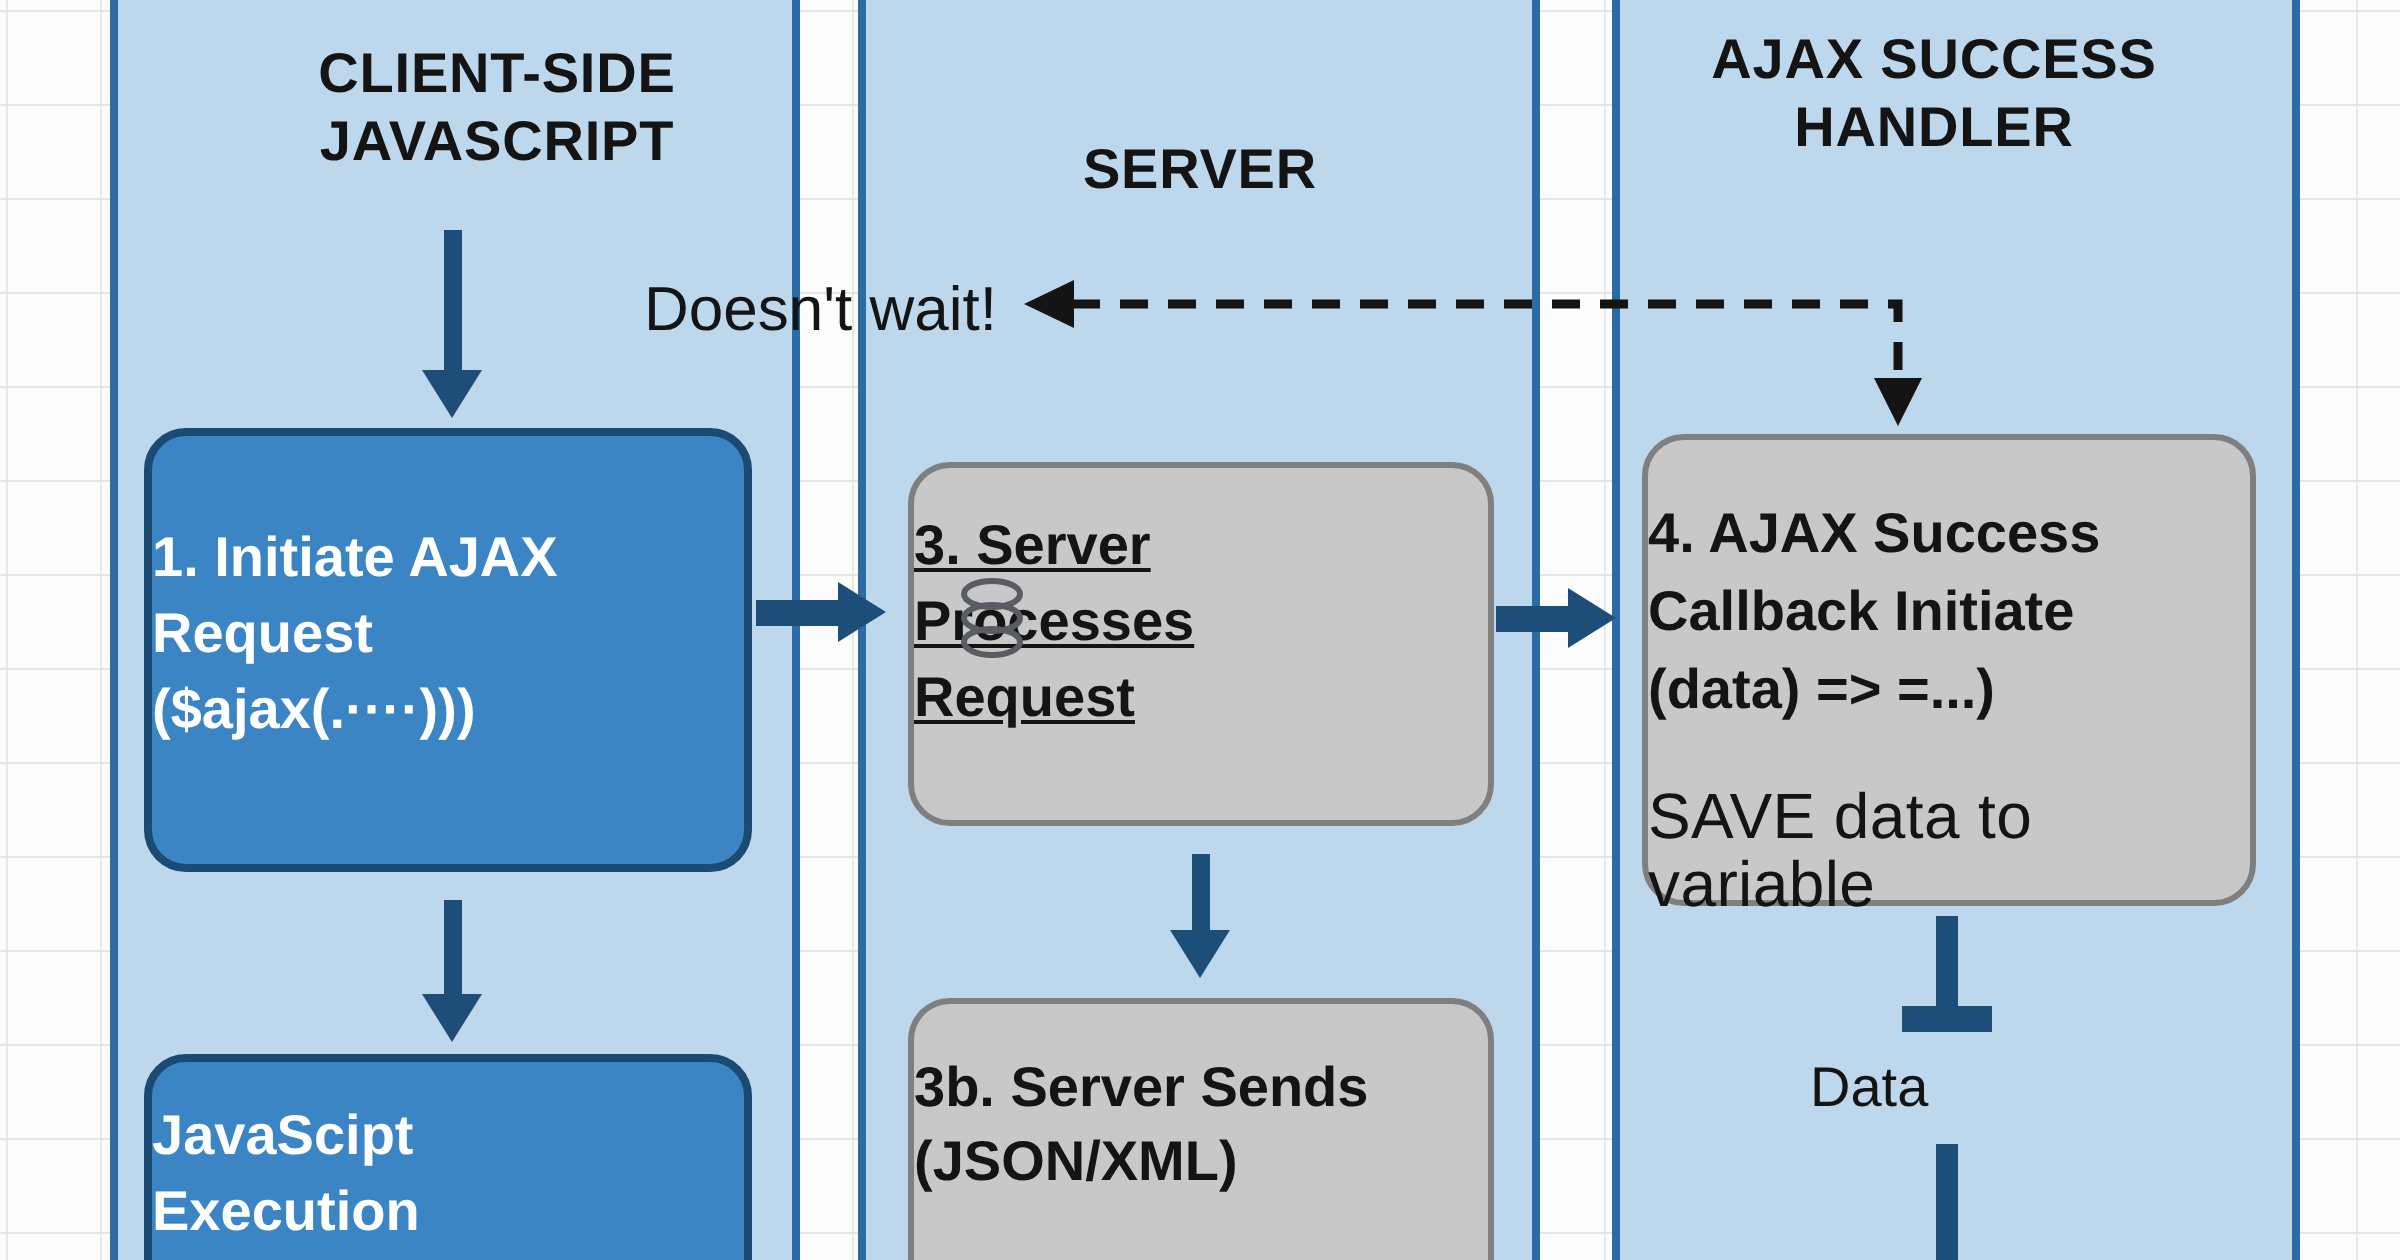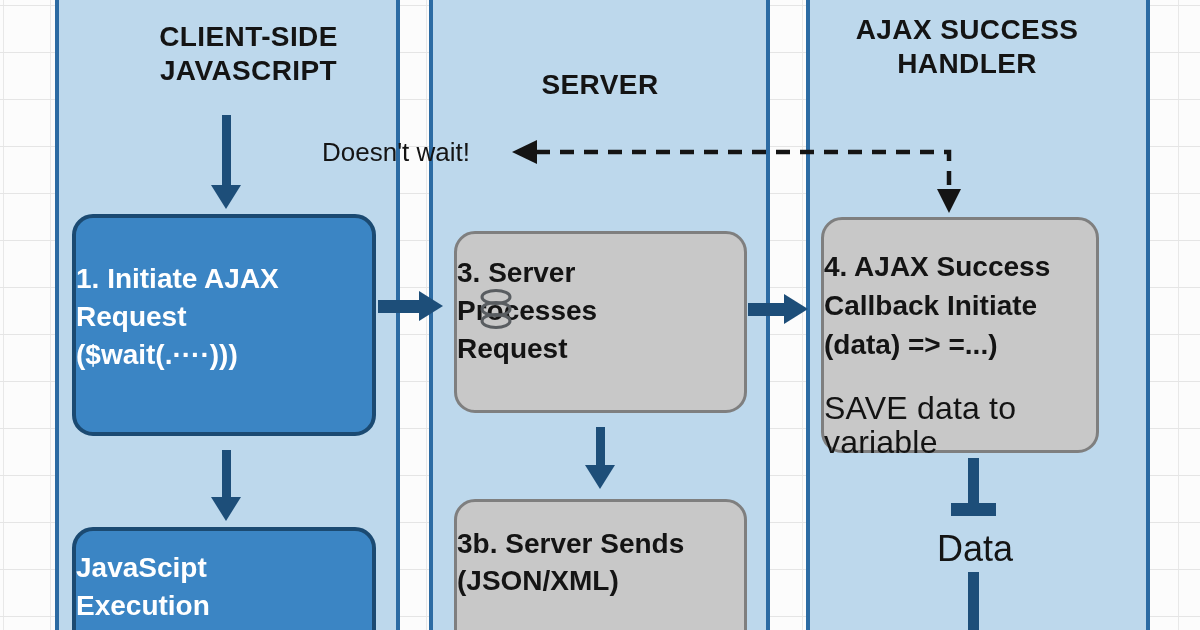--- a/index.html
+++ b/index.html
@@ -48,22 +48,22 @@
   .v-arrow{position:absolute;z-index:2;display:flex;flex-direction:column;align-items:center;}
   .v-arrow .shaft{width:9px;background:#1d4e79;}
   .v-arrow .head{width:0;height:0;border-left:15px solid transparent;border-right:15px solid transparent;border-top:24px solid #1d4e79;}
   .h-arrow{position:absolute;z-index:4;display:flex;flex-direction:row;align-items:center;}
   .h-arrow .shaft{height:13px;background:#1d4e79;}
   .h-arrow .head{width:0;height:0;border-top:15px solid transparent;border-bottom:15px solid transparent;border-left:24px solid #1d4e79;}
   .free-label{
     position:absolute;z-index:5;color:#141414;
     font-weight:400;white-space:nowrap;
   }
-  #label-doesnt-wait{left:322px;top:137px;font-size:26px;}
-  #label-data{left:905px;top:528px;width:140px;text-align:center;font-size:36px;white-space:nowrap;}
+  #label-doesnt-wait{left:322px;top:137px;font-size:31px;}
+  #label-data{left:905px;top:528px;width:140px;font-size:28px;white-space:nowrap;}
   #dashed-overlay{position:absolute;left:0;top:0;z-index:4;pointer-events:none;}
   .bar{position:absolute;z-index:2;background:#1d4e79;}
   #cb-divider{width:265px;height:2px;background:#7b7b7b;margin:16px auto 0 auto;}
   #cb-note{font-weight:400;font-size:32px;line-height:34px;margin-top:11px;letter-spacing:.2px;}
   #db-icon{position:absolute;left:20px;top:55px;}
 </style>
 </head>
 <body>
 
 <div id="canvas">
@@ -80,47 +80,47 @@
     <div>SERVER</div>
   </div>
   <div class="lane-title" style="left:770px;top:13px;width:306px;margin-left:44px;">
     <div>AJAX SUCCESS</div>
     <div>HANDLER</div>
   </div>
 
   <div class="node node-blue" style="left:72px;top:214px;width:304px;height:222px;padding-bottom:16px;">
     <div>1. Initiate AJAX</div>
     <div>Request</div>
-    <div>($wait(.····)))</div>
+    <div>($ajax(.····)))</div>
   </div>
 
   <div class="node node-blue" style="left:72px;top:527px;width:304px;height:175px;justify-content:flex-start;padding-top:18px;">
     <div>JavaScipt</div>
     <div>Execution</div>
   </div>
 
-  <div class="node node-gray" style="left:454px;top:231px;width:293px;height:182px;padding-bottom:22px;">
+  <div class="node node-gray" style="left:454px;top:231px;width:293px;height:182px;padding-bottom:22px;text-decoration:underline;">
     <svg id="db-icon" width="38" height="48" viewBox="0 0 38 48">
       <g fill="none" stroke="#595d61" stroke-width="3">
         <ellipse cx="19" cy="8" rx="14" ry="6.5"></ellipse>
         <ellipse cx="19" cy="20" rx="14" ry="6.5"></ellipse>
         <ellipse cx="19" cy="32" rx="14" ry="6.5"></ellipse>
       </g>
     </svg>
     <div>3. Server</div>
     <div>Processes</div>
     <div>Request</div>
   </div>
 
   <div class="node node-gray" style="left:454px;top:499px;width:293px;height:175px;justify-content:flex-start;padding-top:23px;line-height:37px;">
     <div>3b. Server Sends</div>
     <div>(JSON/XML)</div>
   </div>
 
-  <div class="node node-gray" style="left:821px;top:217px;width:278px;height:236px;justify-content:flex-start;padding-top:27px;line-height:39px;">
+  <div class="node node-gray" style="left:821px;top:217px;width:307px;height:236px;justify-content:flex-start;padding-top:27px;line-height:39px;">
     <div>4. AJAX Success</div>
     <div>Callback Initiate</div>
     <div>(data) =&gt; =...)</div>
     <div id="cb-divider"></div>
     <div id="cb-note">SAVE data to variable</div>
   </div>
 
   <div class="v-arrow" style="left:211px;top:115px;">
     <div class="shaft" style="height:70px;"></div>
     <div class="head"></div>

